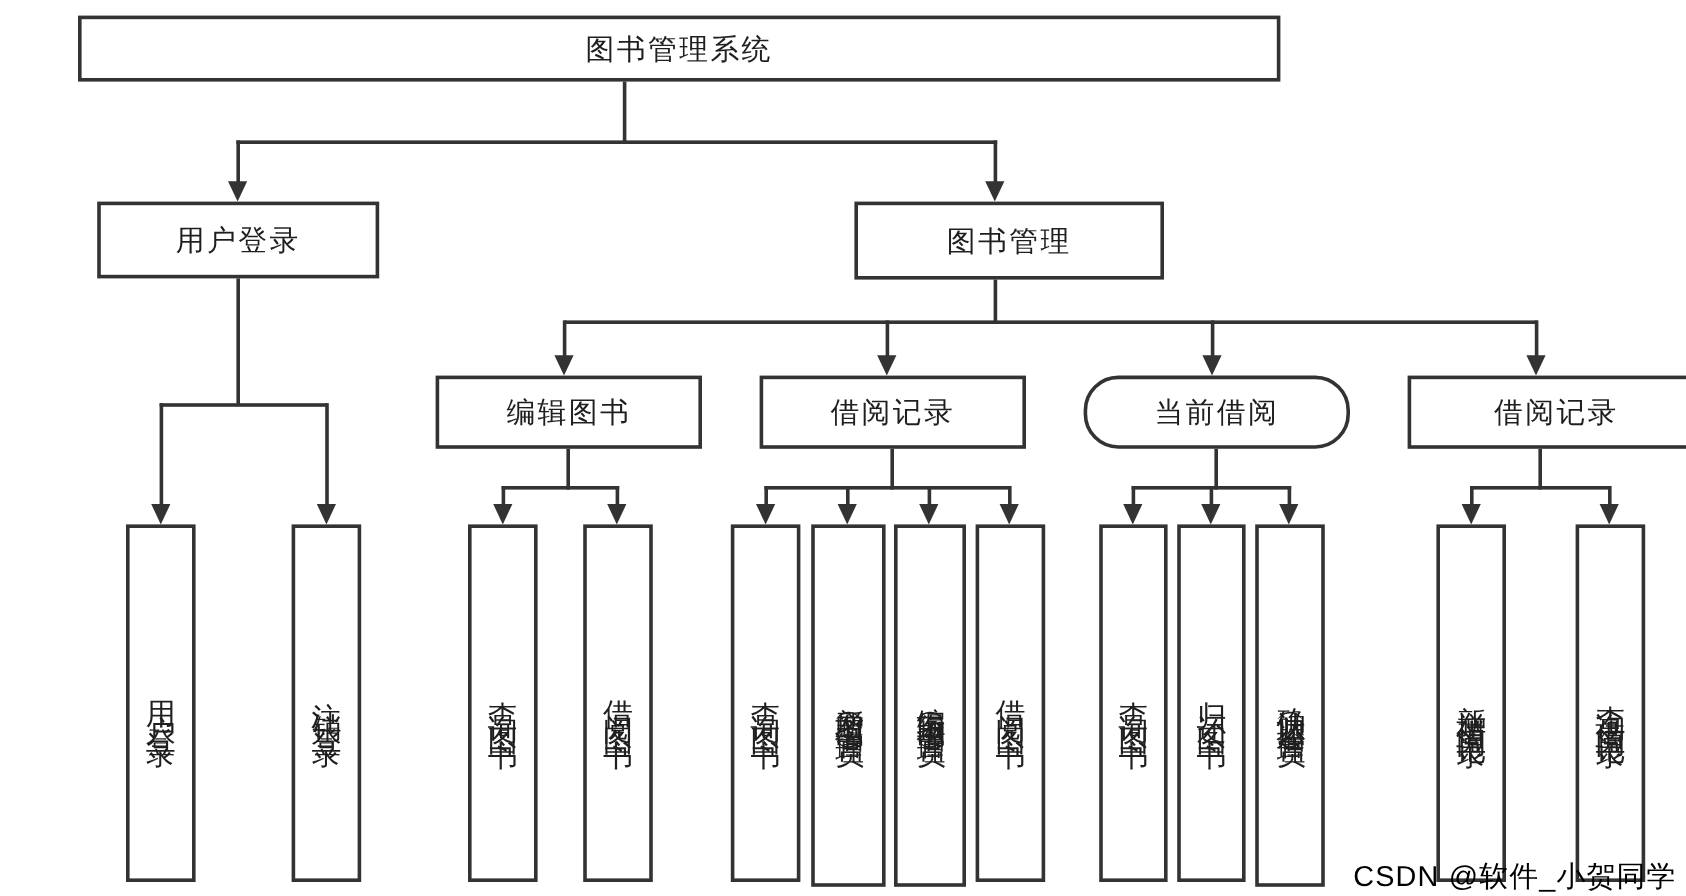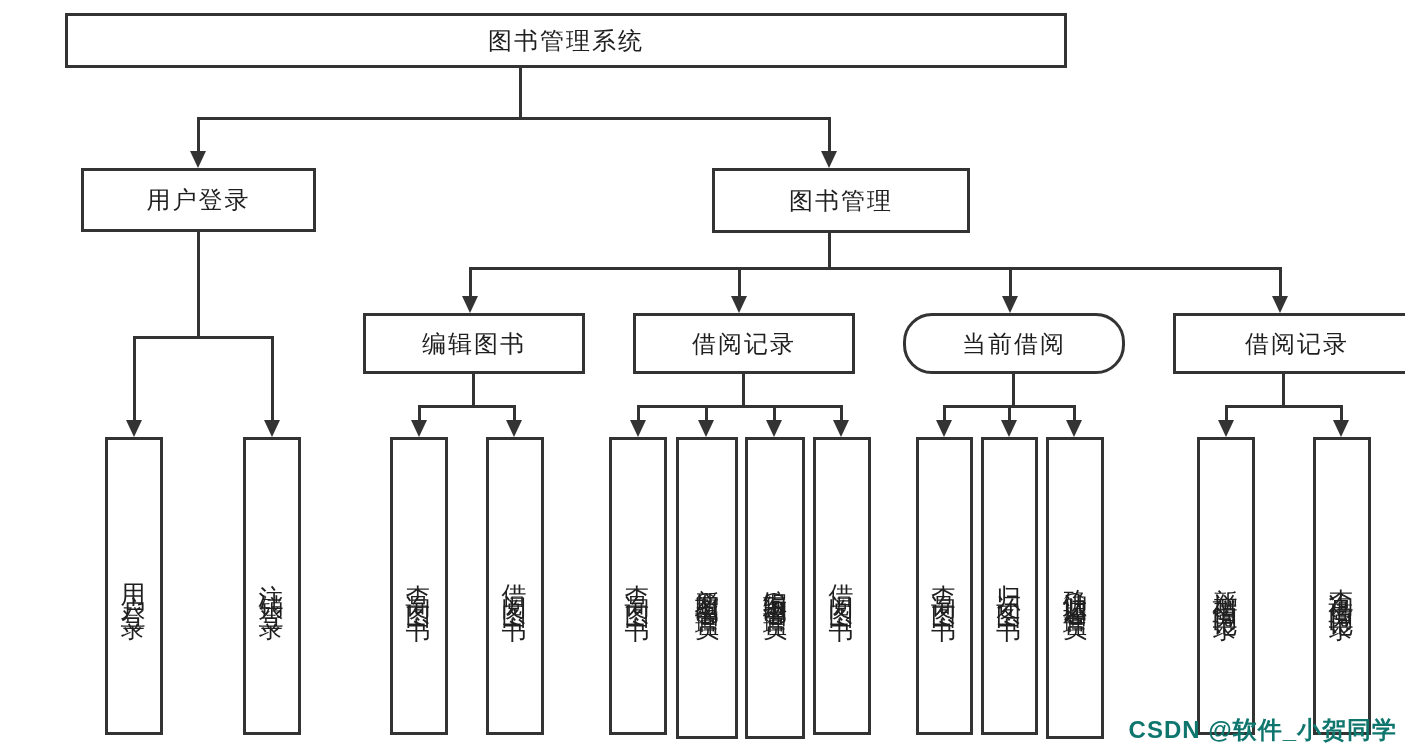--- a/index.html
+++ b/index.html
@@ -35,25 +35,24 @@
     width:0;height:0;
     border-left:8px solid transparent;
     border-right:8px solid transparent;
     border-top:17px solid #333333;
   }
   .watermark{
     position:absolute;
     right:8px;
     top:714px;
     font-size:24px;
-    color:#0f766e;
+    color:#000000;
     letter-spacing:1px;
     white-space:nowrap;
     z-index:5;
-    font-weight:bold;
   }
 </style>
 </head>
 <body>
 
 <div class="stage">
 
   <div class="box hbox" style="left:21px;top:13px;width:1002px;height:55px;margin-left:44px;">图书管理系统</div>
 
   <div class="vline" style="left:519px;top:68px;width:3px;height:51px;"></div>

